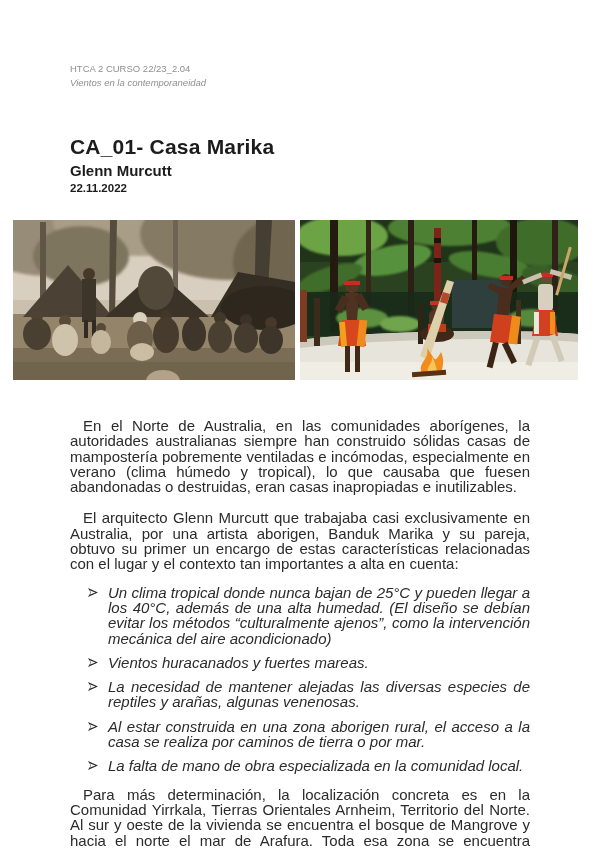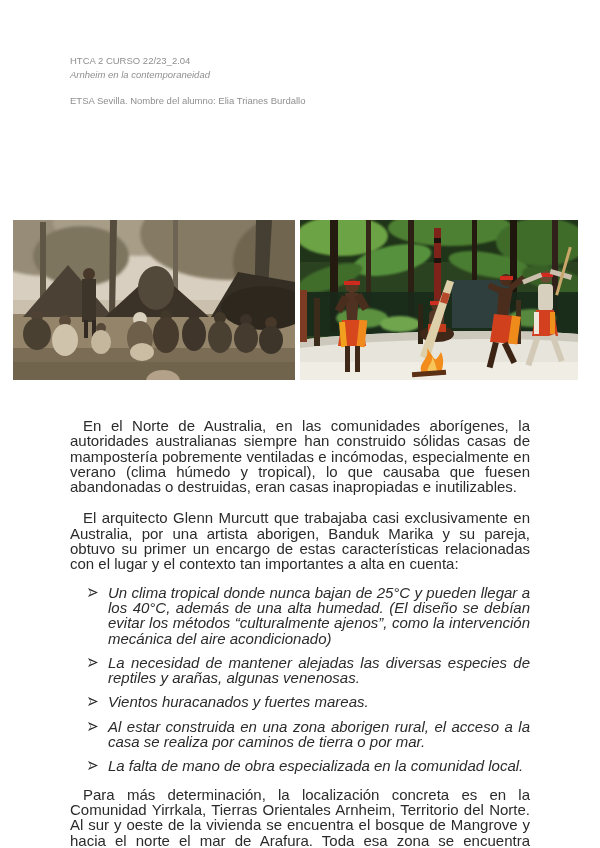--- a/index.html
+++ b/index.html
@@ -5,21 +5,21 @@
   html,body{margin:0;padding:0;}
   body{
     width:600px;height:848px;background:#ffffff;
     font-family:"Liberation Sans","DejaVu Sans",sans-serif;
     color:#2e2e2e;
     -webkit-font-smoothing:antialiased;
   }
   .page{position:relative;width:600px;height:848px;background:#fff;overflow:hidden;}
 
   
-  .doc-header{position:absolute;left:70px;top:54px;width:460px;color:#8f8f8f;font-size:9.5px;line-height:14px;}
+  .doc-header{position:absolute;left:70px;top:62px;width:460px;color:#8f8f8f;font-size:9.5px;line-height:14px;}
   .doc-header .italic{font-style:italic;}
   .doc-header .student{margin-top:12px;}
 
   
   .title-block{position:absolute;left:70px;top:134px;width:460px;color:#1c1c1c;}
   .title-block h1{margin:0;font-size:21px;font-weight:bold;line-height:26px;letter-spacing:0.2px;}
   .title-block h2{margin:1px 0 0 0;font-size:15px;font-weight:bold;line-height:19px;}
   .title-block .date{margin-top:2px;font-size:11.5px;font-weight:bold;}
 
   
@@ -39,24 +39,28 @@
   .marker svg{display:block;}
   .btext{flex:1;text-align:justify;}
 </style>
 </head>
 <body>
 
 <div class="page">
 
   <div class="doc-header">
     <div>HTCA 2 CURSO 22/23_2.04</div>
-    <div class="italic">Arnheim en la contemporaneidad</div>
-    <div class="student">ETSA Sevilla. Nombre del alumno: Elia Trianes Burdallo</div>
-  </div>
-
+    <div class="italic">Vientos en la contemporaneidad</div>
+  </div>
+
+  <div class="title-block">
+    <h1>CA_01- Casa Marika</h1>
+    <h2>Glenn Murcutt</h2>
+    <div class="date">22.11.2022</div>
+  </div>
 
   <div class="figures">
 
     <svg width="282" height="160" viewBox="0 0 282 160" role="img">
       <defs>
         <filter id="soft1">
             <feGaussianBlur stdDeviation="1.4"></feGaussianBlur>
           </filter>
         <filter id="soft2">
             <feGaussianBlur stdDeviation="0.6"></feGaussianBlur>
@@ -221,38 +225,38 @@
         </span>
         <span class="btext">Un clima tropical donde nunca bajan de 25°C y pueden llegar a los 40°C, además de una alta humedad. (El diseño se debían evitar los métodos “culturalmente ajenos”, como la intervención mecánica del aire acondicionado)</span>
       </li>
       <li>
         <span class="marker">
           <svg width="11" height="11" viewBox="0 0 11 11">
               <polygon points="0,1 10,5.5 0,10 2.6,5.5" fill="#2b2b2b"></polygon>
               <polygon points="1.4,3.2 7.4,5.5 1.4,7.8 3.2,5.5" fill="#ffffff"></polygon>
             </svg>
         </span>
+        <span class="btext">Vientos huracanados y fuertes mareas.</span>
+      </li>
+      <li>
+        <span class="marker">
+          <svg width="11" height="11" viewBox="0 0 11 11">
+              <polygon points="0,1 10,5.5 0,10 2.6,5.5" fill="#2b2b2b"></polygon>
+              <polygon points="1.4,3.2 7.4,5.5 1.4,7.8 3.2,5.5" fill="#ffffff"></polygon>
+            </svg>
+        </span>
         <span class="btext">La necesidad de mantener alejadas las diversas especies de reptiles y arañas, algunas venenosas.</span>
       </li>
       <li>
         <span class="marker">
           <svg width="11" height="11" viewBox="0 0 11 11">
               <polygon points="0,1 10,5.5 0,10 2.6,5.5" fill="#2b2b2b"></polygon>
               <polygon points="1.4,3.2 7.4,5.5 1.4,7.8 3.2,5.5" fill="#ffffff"></polygon>
             </svg>
         </span>
-        <span class="btext">Vientos huracanados y fuertes mareas.</span>
-      </li>
-      <li>
-        <span class="marker">
-          <svg width="11" height="11" viewBox="0 0 11 11">
-              <polygon points="0,1 10,5.5 0,10 2.6,5.5" fill="#2b2b2b"></polygon>
-              <polygon points="1.4,3.2 7.4,5.5 1.4,7.8 3.2,5.5" fill="#ffffff"></polygon>
-            </svg>
-        </span>
         <span class="btext">Al estar construida en una zona aborigen rural, el acceso a la casa se realiza por caminos de tierra o por mar.</span>
       </li>
       <li>
         <span class="marker">
           <svg width="11" height="11" viewBox="0 0 11 11">
               <polygon points="0,1 10,5.5 0,10 2.6,5.5" fill="#2b2b2b"></polygon>
               <polygon points="1.4,3.2 7.4,5.5 1.4,7.8 3.2,5.5" fill="#ffffff"></polygon>
             </svg>
         </span>
         <span class="btext">La falta de mano de obra especializada en la comunidad local.</span>

